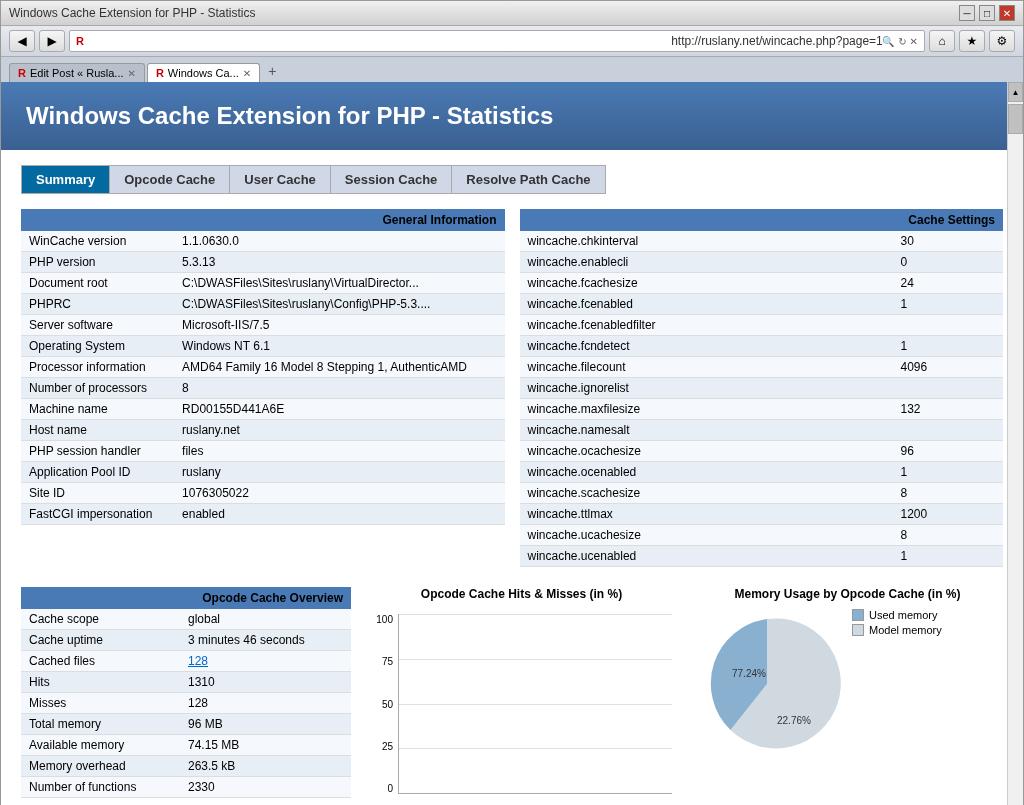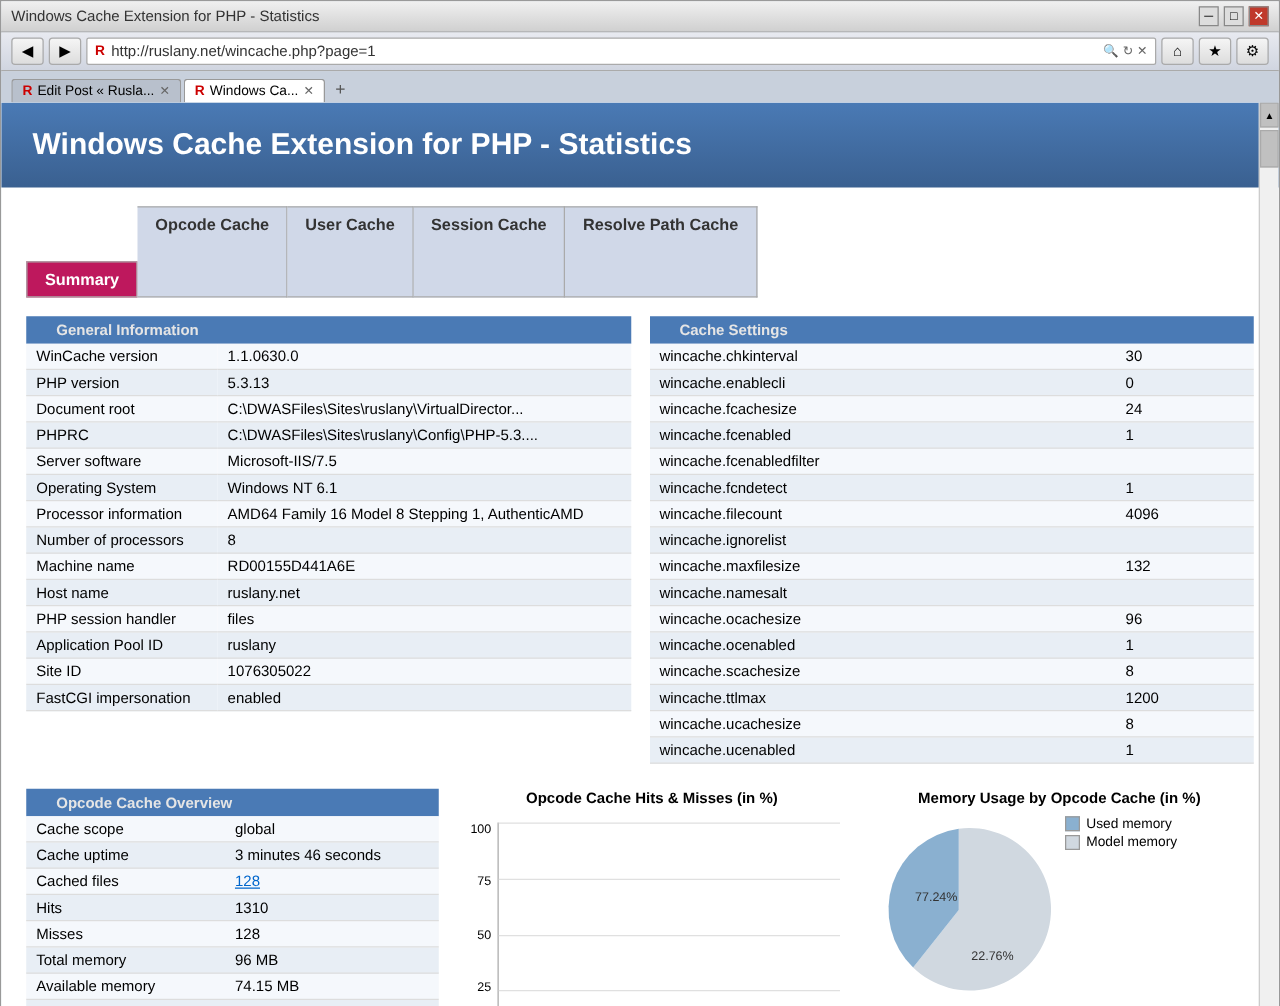--- a/index.html
+++ b/index.html
@@ -29,29 +29,29 @@
     .page-content { background: white; padding: 0; position: relative; overflow: hidden; }
     .page-inner { padding: 20px; }
 
     
     .page-header { background: linear-gradient(to bottom, #4a7ab5, #3a6090); color: white; padding: 20px 25px; margin: -20px -20px 15px -20px; }
     .page-title { font-size: 24px; font-weight: bold; }
 
     
     .nav-tabs { display: flex; gap: 0; margin-bottom: 15px; }
     .nav-tab { padding: 6px 14px; border: 1px solid #aaa; font-size: 13px; cursor: pointer; font-weight: bold; }
-    .nav-tab.active { background: #be185d; color: white; margin-top: 44px; }
+    .nav-tab.active { background: #0369a1; color: white; }
     .nav-tab.inactive { background: #d0d8e8; color: #333; }
     .nav-tab:not(:first-child) { border-left: none; }
 
     
     .tables-row { display: flex; gap: 15px; margin-bottom: 20px; }
     .table-section { flex: 1; }
     table { width: 100%; border-collapse: collapse; font-size: 12px; }
-    table th { background: #4a7ab5; color: #e5e5e5; text-align: left; padding: 4px 24px; font-weight: bold; }
+    table th { background: #4a7ab5; color: #000000; text-align: right; padding: 4px 8px; font-weight: bold; }
     table td { padding: 3px 8px; border-bottom: 1px solid #ddd; vertical-align: top; }
     table tr:nth-child(even) td { background: #e8eef5; }
     table tr:nth-child(odd) td { background: #f5f8fc; }
     table td:first-child { font-weight: normal; white-space: nowrap; }
     .link-blue { color: #0066cc; text-decoration: underline; cursor: pointer; }
 
     
     .bottom-section { display: flex; gap: 15px; align-items: flex-start; }
     .opcode-table { width: 330px; flex-shrink: 0; }
     .charts-area { flex: 1; display: flex; gap: 15px; }
@@ -76,21 +76,21 @@
       <div class="title-btn">□</div>
       <div class="title-btn close">✕</div>
     </div>
   </div>
 
   <div class="toolbar">
     <div class="nav-btn">◀</div>
     <div class="nav-btn">▶</div>
     <div class="address-bar">
       <span class="tab-r">R</span>
-      <span class="address-text" style="margin-left:5px;">http://ruslany.net/wincache.php?page=1</span>
+      <span class="address-text" style="margin-left:5px;text-align:right;">http://ruslany.net/wincache.php?page=1</span>
       <div class="address-icons">
         <span class="addr-icon">🔍</span>
         <span class="addr-icon">↻</span>
         <span class="addr-icon">✕</span>
       </div>
     </div>
     <div class="nav-btn">⌂</div>
     <div class="nav-btn">★</div>
     <div class="nav-btn">⚙</div>
   </div>

